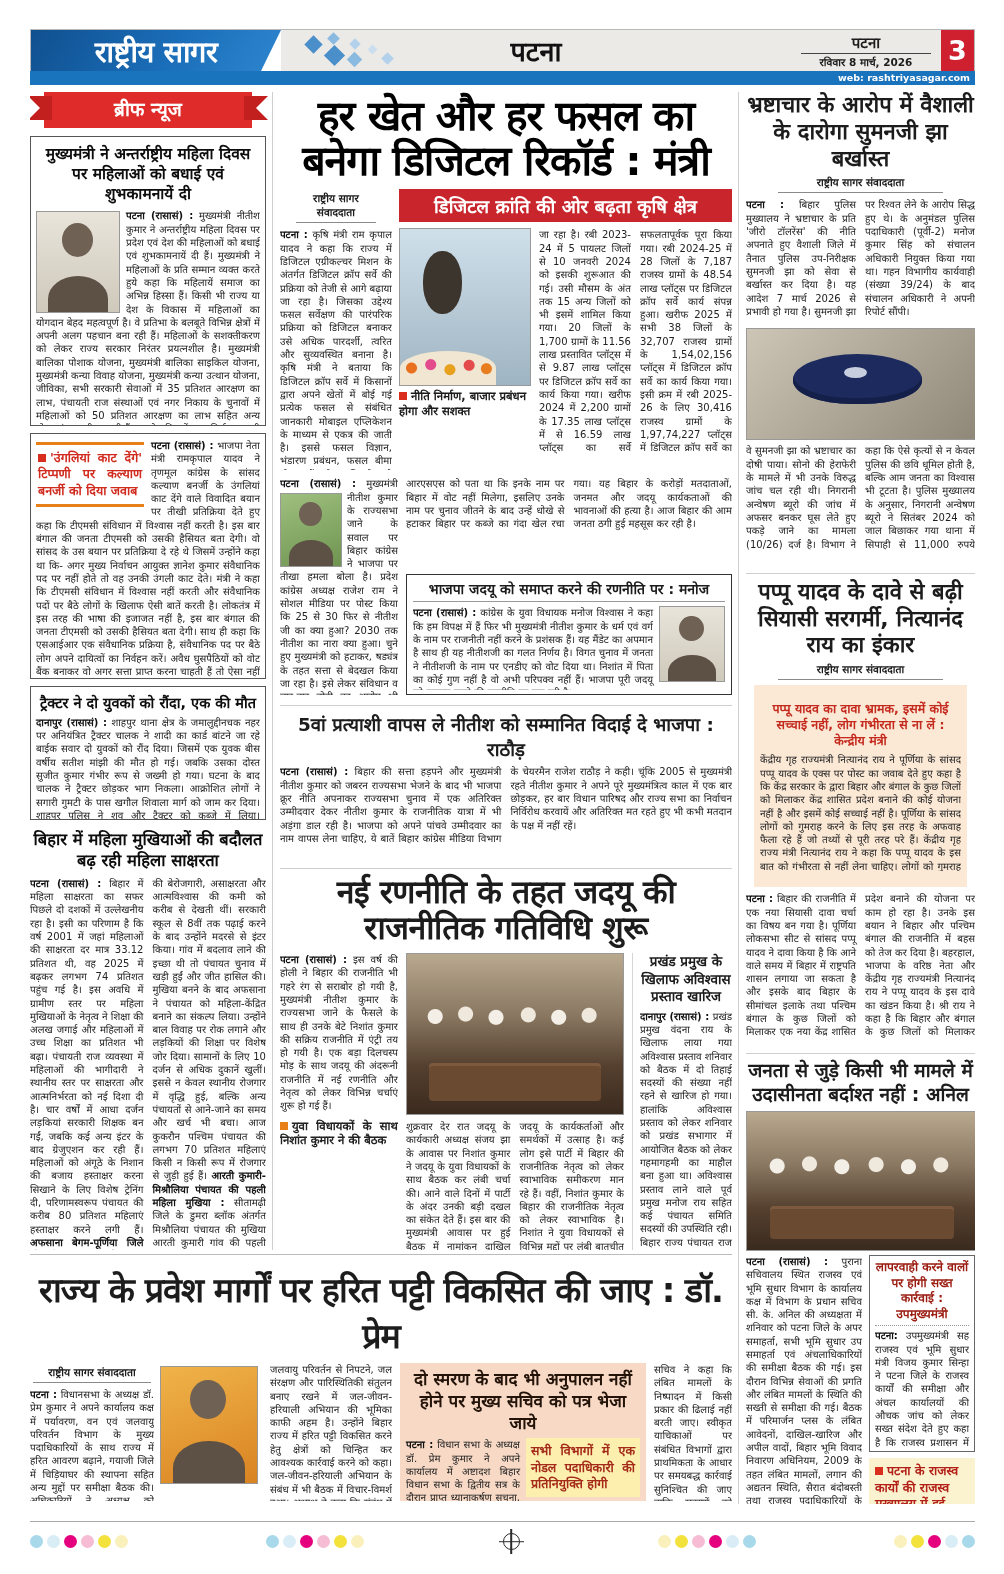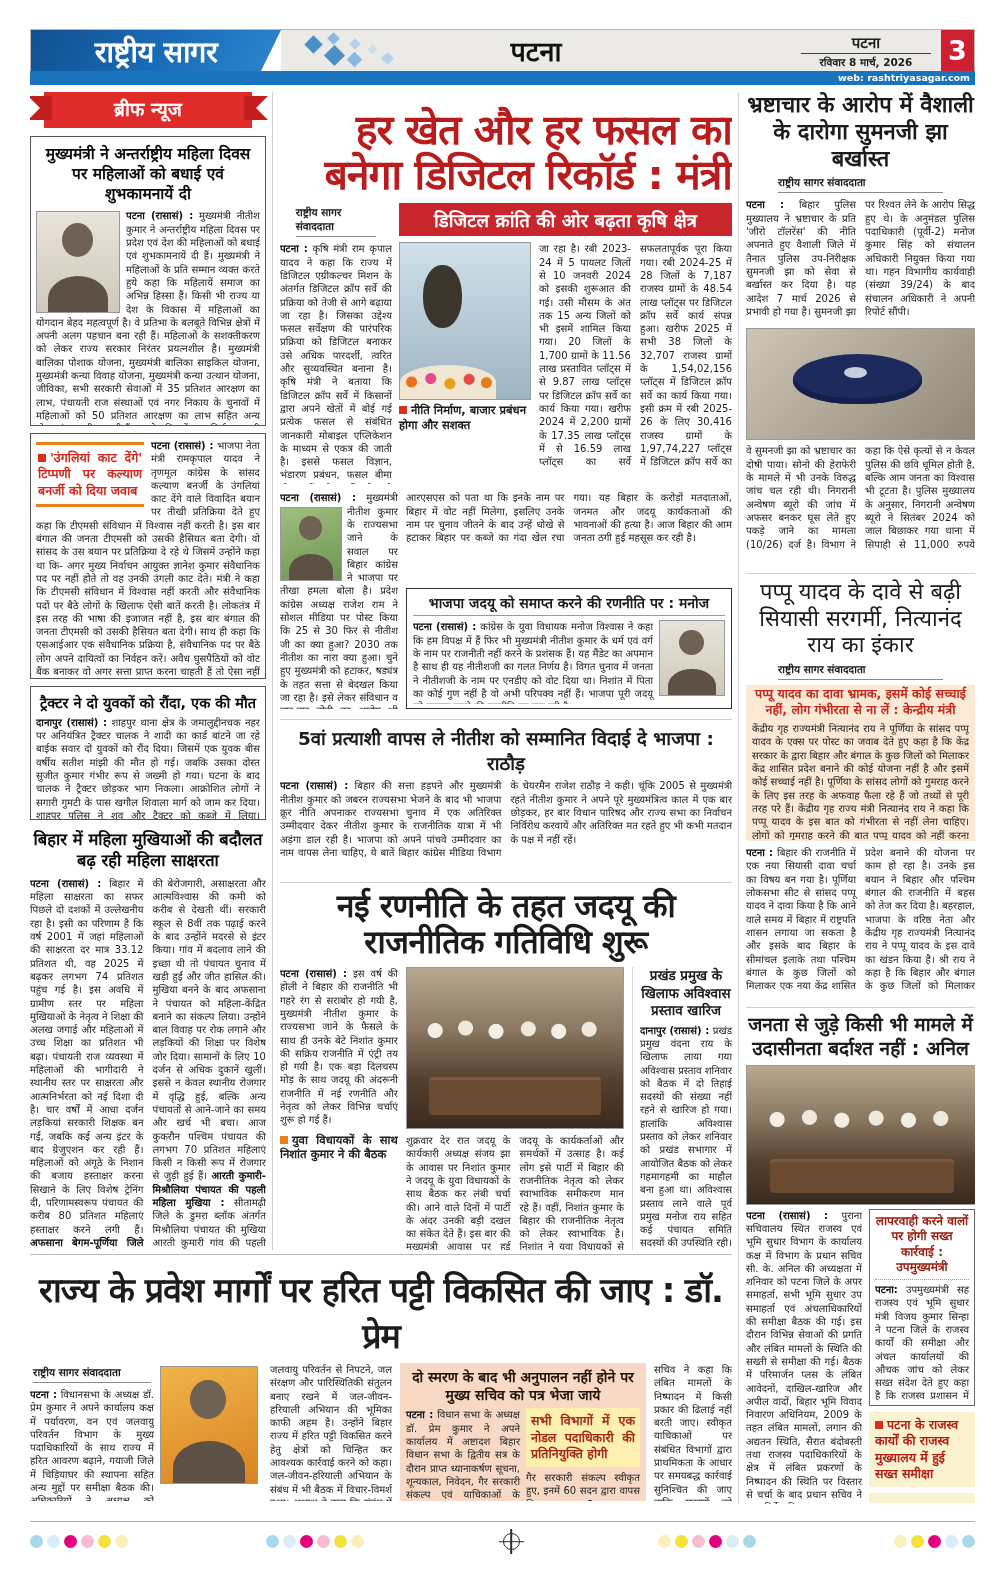--- a/index.html
+++ b/index.html
@@ -42,21 +42,21 @@
   .main-left { width:702px; }
   .top-cols { display:flex; height:1158px; overflow:hidden; }
   .col-l { width:238px; }
   .col-c { width:464px; border-left:1px solid #cfcfcf; margin-left:6px; padding-left:7px; }
   .col-r { width:243px; border-left:1px solid #cfcfcf; margin-left:6px; padding-left:7px; height:1412px; overflow:hidden; }
 
   .blk { margin-bottom:7px; overflow:hidden; }
   .bt { font-size:10px; line-height:1.33; text-align:justify; color:#222; }
   .dl { font-weight:bold; color:#111; }
   .cols2 { column-count:2; column-gap:9px; }
-  .byline { font-size:10.5px; font-weight:bold; text-align:left; width:72%; margin:2px auto 5px; padding-bottom:3px; border-bottom:1px solid #8a8a8a; }
+  .byline { font-size:10.5px; font-weight:bold; text-align:center; width:72%; margin:2px auto 5px; padding-bottom:3px; border-bottom:1px solid #8a8a8a; }
 
   
   .ribbon { position:relative; background:#e02b2b; color:#fff; font-weight:900; font-size:19px; text-align:center; padding:4px 0 6px; margin:0 14px 8px; }
   .ribbon::before, .ribbon::after { content:""; position:absolute; top:4px; border:12px solid #c21f1f; }
   .ribbon::before { left:-16px; border-left-color:transparent; }
   .ribbon::after { right:-16px; border-right-color:transparent; }
 
   .h-sm { font-size:15.5px; font-weight:900; text-align:center; line-height:1.3; margin:2px 0 5px; color:#0d0d0d; }
   .box { border:1px solid #555; padding:5px; }
 
@@ -85,21 +85,21 @@
                  radial-gradient(circle at 89% 47%, #efe9dd 7px, transparent 8px); }
   .ph-group::after { content:""; position:absolute; left:10%; bottom:8%; width:80%; height:22%; background:#6b4a32; border-radius:4px; box-shadow:0 -3px 0 #7d5a3e; }
   .ph-cap { background:linear-gradient(135deg,#cdc6b6,#8f8878); position:relative; border:1px solid #999; overflow:hidden; }
   .ph-cap::before { content:""; position:absolute; width:56%; height:46%; left:20%; top:22%; background:#1d2a5e; border-radius:50% 50% 46% 46%; box-shadow: inset 0 -6px 0 #15204a; }
   .ph-cap::after { content:""; position:absolute; width:10%; height:10%; left:42%; top:34%; background:#c7cede; border-radius:50%; }
 
   .cap { font-size:11.5px; font-weight:900; line-height:1.25; margin-top:3px; }
   .sq { display:inline-block; width:8px; height:8px; background:#d92d1e; margin-right:4px; }
 
   
-  .h-main { font-size:41px; line-height:1.09; font-weight:900; text-align:right; letter-spacing:-1px; color:#b91c1c; margin:16px 0 6px; }
+  .h-main { font-size:41px; line-height:1.09; font-weight:900; text-align:center; letter-spacing:-1px; color:#000000; margin:2px 0 6px; }
   .dk-wrap { display:flex; }
   .dk-lead { width:112px; margin-right:7px; }
   .dk-right { flex:1; }
   .banner { background:#c9252c; color:#fff; font-size:18.5px; font-weight:700; text-align:center; padding:4px 0; margin-bottom:6px; }
   .dk-row { display:flex; }
   .dk-photo { width:132px; margin-right:8px; }
   .dk-text { flex:1; height:228px; overflow:hidden; }
 
   .h-25 { font-size:23px; font-weight:900; text-align:center; margin:4px 0 5px; border-top:1px solid #cfcfcf; padding-top:6px; }
   .slogan-row { display:flex; }
@@ -112,22 +112,22 @@
 
   .h-jdu { font-size:32px; line-height:1.12; font-weight:900; text-align:center; letter-spacing:-.5px; margin:4px 0 6px; border-top:1px solid #cfcfcf; padding-top:6px; }
   .jdu-row { display:flex; }
   .jdu-left { width:118px; margin-right:8px; }
   .jdu-mid { width:218px; margin-right:8px; }
   .jdu-side { flex:1; border-left:1px solid #d5d5d5; padding-left:7px; }
   .h-pramukh { font-size:13.5px; font-weight:900; text-align:center; line-height:1.3; margin-bottom:4px; }
 
   
   .h-daroga { font-size:22px; line-height:1.22; font-weight:900; text-align:center; margin-bottom:3px; }
-  .h-pappu { font-size:22px; line-height:1.2; font-weight:400; text-align:center; margin:4px 0 3px; border-top:1px solid #cfcfcf; padding-top:5px; }
-  .claim-box { background:#fbe9d6; padding:1px 6px; margin:4px 0 5px; }
+  .h-pappu { font-size:22px; line-height:1.2; font-weight:700; text-align:center; margin:4px 0 3px; border-top:1px solid #cfcfcf; padding-top:5px; }
+  .claim-box { background:#fbe9d6; padding:16px 6px; margin:4px 8px 5px; }
   .claim-title { color:#c42a1e; font-size:12.5px; font-weight:900; text-align:center; line-height:1.3; margin-bottom:4px; }
   .h-anil { font-size:19px; line-height:1.25; font-weight:900; text-align:center; margin:4px 0 4px; border-top:1px solid #cfcfcf; padding-top:5px; }
   .anil-row { display:flex; margin-top:4px; }
   .anil-body { width:116px; margin-right:7px; height:312px; overflow:hidden; }
   .anil-stack { flex:1; }
   .dycm-box { border:1px solid #666; padding:4px 5px; margin-bottom:6px; }
   .dycm-title { color:#9b1c10; font-size:12px; font-weight:900; text-align:center; line-height:1.3; border-bottom:1px dotted #999; padding-bottom:3px; margin-bottom:3px; }
   .bullet-box { background:#fbf3cf; padding:5px 6px; margin-bottom:6px; color:#b21f17; font-size:12.5px; font-weight:900; line-height:1.3; }
 
   
@@ -135,21 +135,21 @@
 
   
   .bottom-band { border-top:1px solid #bbb; margin-top:4px; padding-top:11px; height:247px; overflow:hidden; }
   .h-band { font-size:34px; font-weight:900; text-align:center; letter-spacing:-1px; margin-bottom:5px; }
   .band-row { display:flex; }
   .band-left { width:232px; margin-right:8px; }
   .band-left-top { display:flex; }
   .band-c1 { width:124px; margin-right:6px; }
   .band-c2 { width:122px; margin-right:8px; height:196px; overflow:hidden; }
   .pink-box { width:246px; background:#f7d9c5; padding:5px 6px; margin-right:8px; height:196px; overflow:hidden; }
-  .pink-title { font-size:14px; font-weight:900; text-align:center; line-height:1.3; margin-bottom:4px; color:#231309; }
+  .pink-title { font-size:17px; font-weight:900; text-align:center; line-height:1.3; margin-bottom:4px; color:#231309; }
   .pink-grid { display:flex; }
   .pink-a { flex:1; margin-right:6px; }
   .pink-b { flex:1; }
   .nodal-box { background:#fdf0ae; color:#a42a1a; font-size:12.5px; font-weight:900; line-height:1.3; padding:5px; margin-bottom:4px; }
   .band-c3 { flex:1; height:196px; overflow:hidden; }
 
   
   .press-footer { position:absolute; left:30px; right:29px; bottom:24px; border-top:1px solid #aaa; padding-top:11px; display:flex; align-items:center; justify-content:space-between; }
   .dots { display:flex; gap:4px; }
   .dots i { width:13px; height:13px; border-radius:50%; display:block; }

